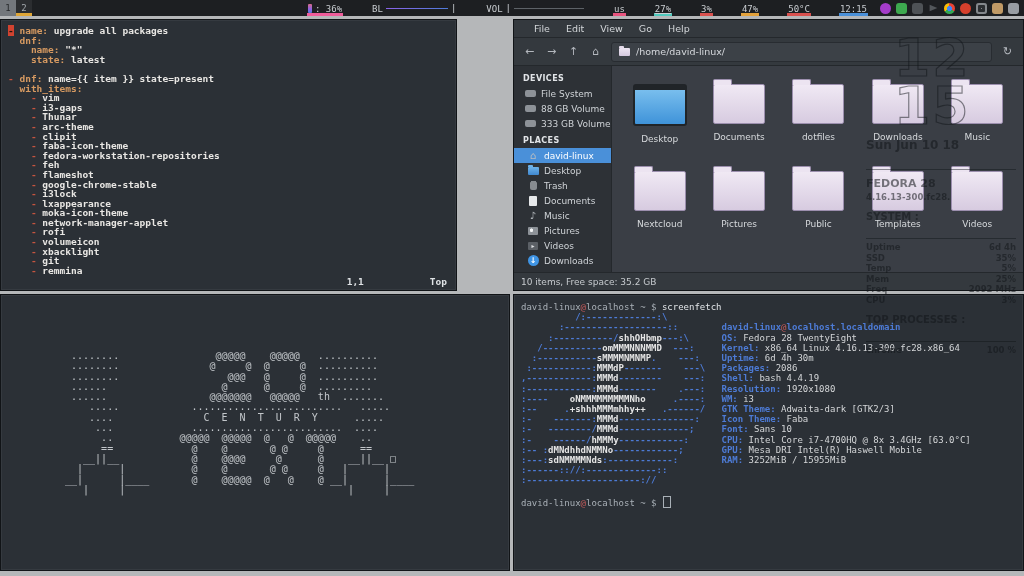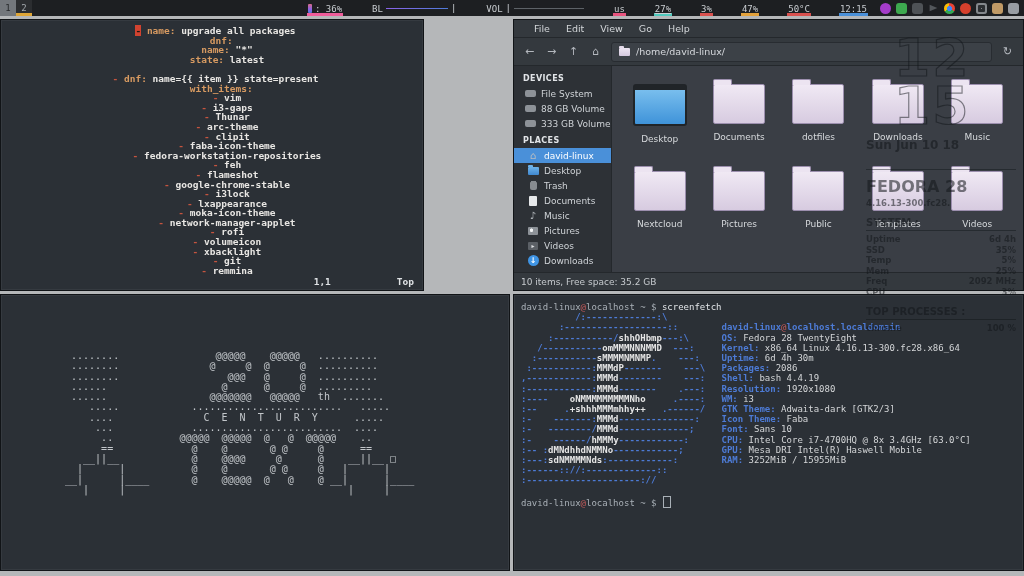--- a/index.html
+++ b/index.html
@@ -28,21 +28,21 @@
   .ticon.circle{border-radius:50%;}
   .ticon.triangle{clip-path:polygon(15% 20%,85% 50%,15% 80%);}
   .ticon.chrome{border-radius:50%;
      background:radial-gradient(circle at 50% 50%,#4286f4 0 29%,#fff 30% 34%,transparent 35%),
                 conic-gradient(#ea4335 0 33%,#34a853 33% 66%,#fbbc05 66% 100%);}
   .ticon.square2{background:#84888c;box-shadow:inset 0 0 0 2px #84888c, inset 0 0 0 5px #2b2e31;}
 
   
   .pane{position:absolute;background:#2b3036;border:1px solid #111417;box-sizing:border-box;
         box-shadow:inset 0 0 0 1px rgba(255,255,255,0.05);}
-  #pane-vim{left:0;top:19px;width:424px;height:272px;text-align:center;}
+  #pane-vim{left:0;top:19px;width:457px;height:272px;}
   #pane-fm{left:513px;top:19px;width:511px;height:272px;background:#31363c;display:flex;flex-direction:column;}
   #pane-art{left:0;top:294px;width:510px;height:277px;}
   #pane-fetch{left:513px;top:294px;width:511px;height:277px;}
   pre{margin:0;}
 
   
   .vim-pre{padding:6px 0 0 7px;font:bold 9.5px/9.6px "DejaVu Sans Mono",monospace;color:#e9e7e4;}
   .v-key{color:#d79a61;}
   .v-val{color:#e9e7e4;}
   .v-dash{color:#c5543f;}
@@ -104,23 +104,23 @@
   .flabel{margin-top:8px;font-size:9px;color:#d6d9dc;}
   .fm-status{height:17px;background:#34393e;border-top:1px solid #24282c;display:flex;
              align-items:center;padding-left:7px;font-size:9px;color:#c6cace;flex:0 0 auto;}
 
   
   .conky{position:absolute;right:8px;top:34px;width:150px;z-index:15;pointer-events:none;
          color:rgba(18,22,26,0.55);font-family:"DejaVu Sans",sans-serif;font-weight:bold;}
   .conky .digit{font-size:52px;line-height:48px;color:transparent;
                 -webkit-text-stroke:1.2px rgba(15,19,23,0.5);letter-spacing:2px;padding-left:28px;}
   .conky .date{font-size:12px;margin-top:8px;border-bottom:1px solid rgba(15,19,23,0.45);padding-bottom:17px;}
-  .conky .distro{font-size:16px;margin-top:7px;}
+  .conky .distro{font-size:11px;margin-top:7px;}
   .conky .kernel{font-size:8.5px;margin-top:2px;}
-  .conky .chead{font-size:10px;margin-top:9px;border-bottom:1px solid rgba(15,19,23,0.45);padding-bottom:2px;}
+  .conky .chead{font-size:10px;margin-top:9px;border-bottom:1px solid rgba(15,19,23,0.45);padding-bottom:16px;}
   .conky .crow{display:flex;justify-content:space-between;font-size:8.5px;line-height:10.5px;}
   .conky .rows{margin-top:3px;}
 
   
   .art-pre{padding:56px 0 0 64px;font:10px/10.3px "DejaVu Sans Mono",monospace;color:#c3c7cb;}
 
   
   .fetch-pre{padding:7px 0 0 7px;font:9px/10.2px "DejaVu Sans Mono",monospace;color:#d4d6d8;}
   .f-blue{color:#4d7bd6;font-weight:bold;}
   .f-white{color:#e4e4e4;font-weight:bold;}

